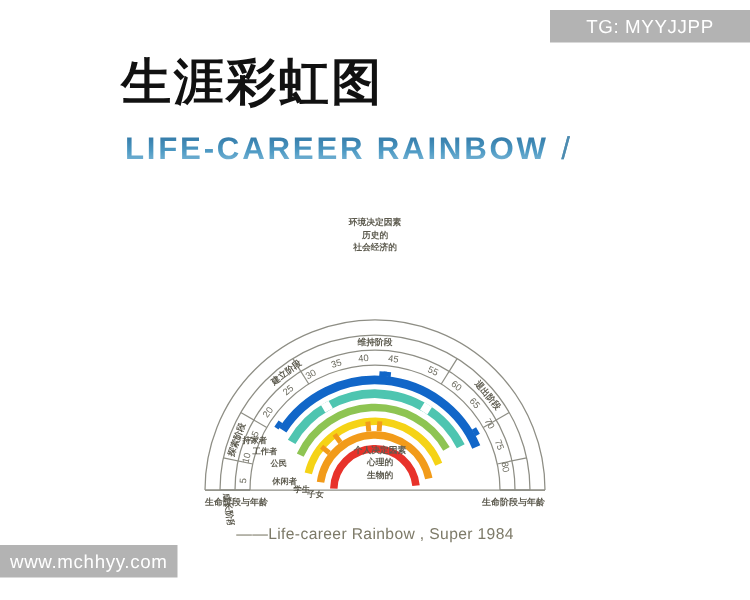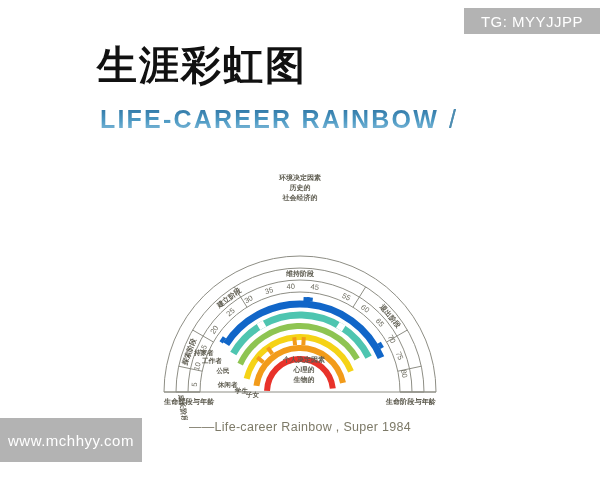--- a/index.html
+++ b/index.html
@@ -23,30 +23,30 @@
     font-family: "Liberation Sans", sans-serif;
     letter-spacing: 0.5px;
     white-space: nowrap;
     display: flex;
     align-items: center;
     justify-content: center;
   }
   #tag-watermark {
     top: 8px;
     right: 0px;
-    width: 136px;
+    width: 160px;
     height: 26px;
     font-size: 15px;
     margin-left: 20px;
   }
   #site-watermark {
     left: 0px;
     bottom: 18px;
     width: 142px;
-    height: 44px;
+    height: 26px;
     font-size: 15px;
   }
 
   
   #header {
     position: absolute;
     left: 0; top: 0;
     width: 600px;
   }
   #page-title {

